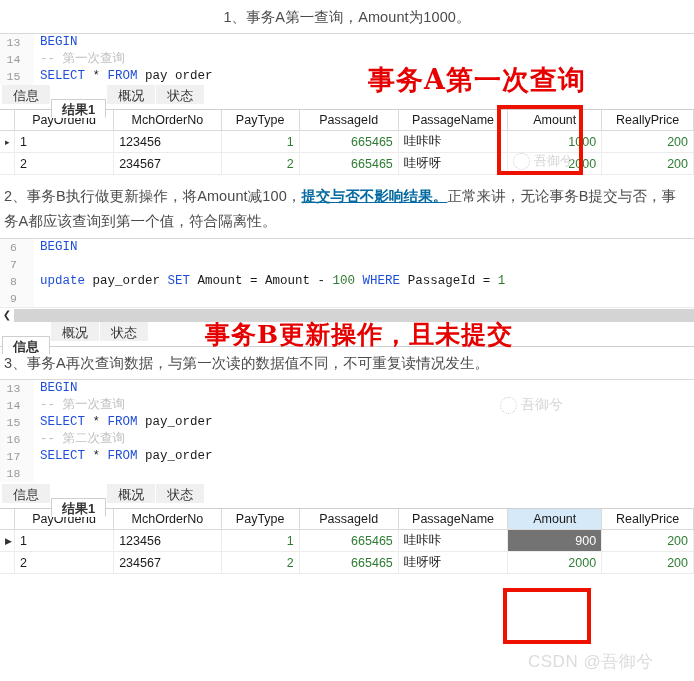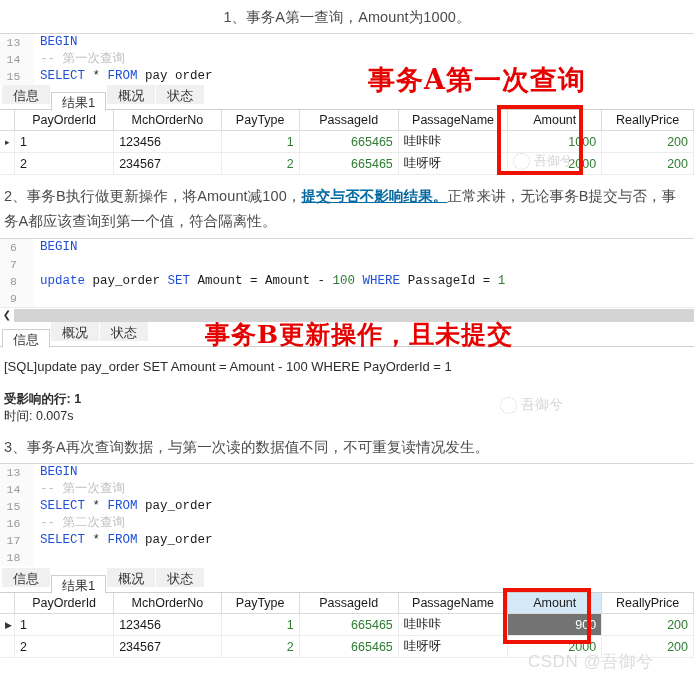--- a/index.html
+++ b/index.html
@@ -105,22 +105,22 @@
     border: 1px solid transparent;
     border-bottom: none;
     background: #f0f0f0;
     white-space: nowrap;
   }
   .tab.active {
     background: #ffffff;
     border: 1px solid #cfcfcf;
     border-bottom: 1px solid #ffffff;
     position: relative;
-    top: 7px;
-    font-weight: normal;
+    top: 14px;
+    font-weight: bold;
   }
 
   
   .grid {
     width: 100%;
     border-collapse: collapse;
     font-size: 12.5px;
     color: #1a1a1a;
     table-layout: fixed;
   }
@@ -305,26 +305,20 @@
       <span class="thumb" style="display:block;width:100%;"></span>
     </span>
   </div>
 
   <div class="tabbar" id="tabs2">
       <div class="tab active">信息</div>
       <div class="tab">概况</div>
       <div class="tab">状态</div>
     </div>
 
-  <div class="msgpane">
-    <div>[SQL]update pay_order SET Amount = Amount - 100 WHERE PayOrderId = 1</div>
-    <div class="spacer"></div>
-    <div class="stat stat-strong">受影响的行: 1</div>
-    <div class="stat">时间: 0.007s</div>
-  </div>
 </div>
 
 <div>
   <div class="para" style="padding-top:4px;">3、事务A再次查询数据，与第一次读的数据值不同，不可重复读情况发生。</div>
 
   <div class="editor" id="editor3" style="margin-top:3px;">
       <div class="code-line"><span class="gutter">13</span><span class="codetext"><span class="kw">BEGIN</span></span></div>
       <div class="code-line"><span class="gutter">14</span><span class="codetext"><span class="cmt">-- 第一次查询</span></span></div>
       <div class="code-line"><span class="gutter">15</span><span class="codetext"><span class="kw">SELECT</span><span class="plain"> </span><span class="star">*</span><span class="plain"> </span><span class="kw">FROM</span><span class="plain"> pay_order</span></span></div>
       <div class="code-line"><span class="gutter">16</span><span class="codetext"><span class="cmt">-- 第二次查询</span></span></div>

